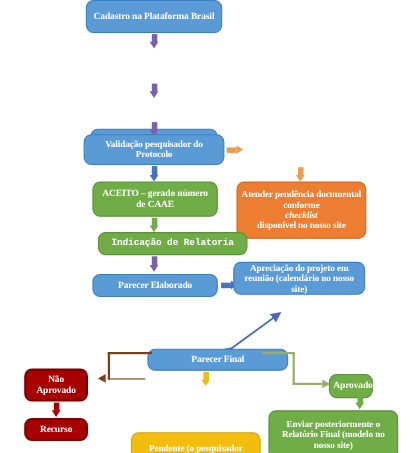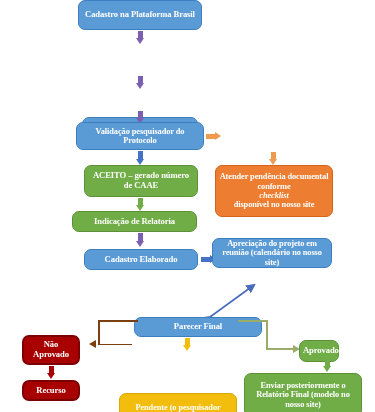--- a/index.html
+++ b/index.html
@@ -118,31 +118,31 @@
 
   <div class="node green" style="left:84px; top:165px; width:114px; height:32px; font-size:8.6px;">
     <span>ACEITO – gerado número de CAAE</span>
   </div>
 
   <div class="arrow vdown" style="left:136px; top:198px; width:9px; height:13px;">
     <div class="arr-shaft" style="height:8px; background:#70ad47;"></div>
     <div class="arr-head" style="border-top:6px solid #70ad47;"></div>
   </div>
 
-  <div class="node green" style="left:72px; top:211px; width:125px; height:21px; font-size:8.6px;">
+  <div class="node green" style="left:89px; top:211px; width:136px; height:21px; font-size:8.6px;font-family:Liberation Mono, monospace;">
     <span>Indicação de Relatoria</span>
   </div>
 
   <div class="arrow vdown" style="left:136px; top:233px; width:9px; height:14px;">
     <div class="arr-shaft" style="height:9px; background:#7c5fb0;"></div>
     <div class="arr-head" style="border-top:6px solid #7c5fb0;"></div>
   </div>
 
   <div class="node blue" style="left:84px; top:249px; width:114px; height:21px; font-size:8.6px;">
-    <span>Cadastro Elaborado</span>
+    <span>Parecer Elaborado</span>
   </div>
 
   <div class="arrow hright" style="left:201px; top:255px; width:15px; height:9px;">
     <div class="arr-shaft" style="width:9px; background:#4472c4;"></div>
     <div class="arr-head" style="border-left:6px solid #4472c4;"></div>
   </div>
 
   <div class="node blue" style="left:212px; top:238px; width:120px; height:30px; font-size:8.4px;">
     <span>Apreciação do projeto em reunião (calendário no nosso site)</span>
   </div>

